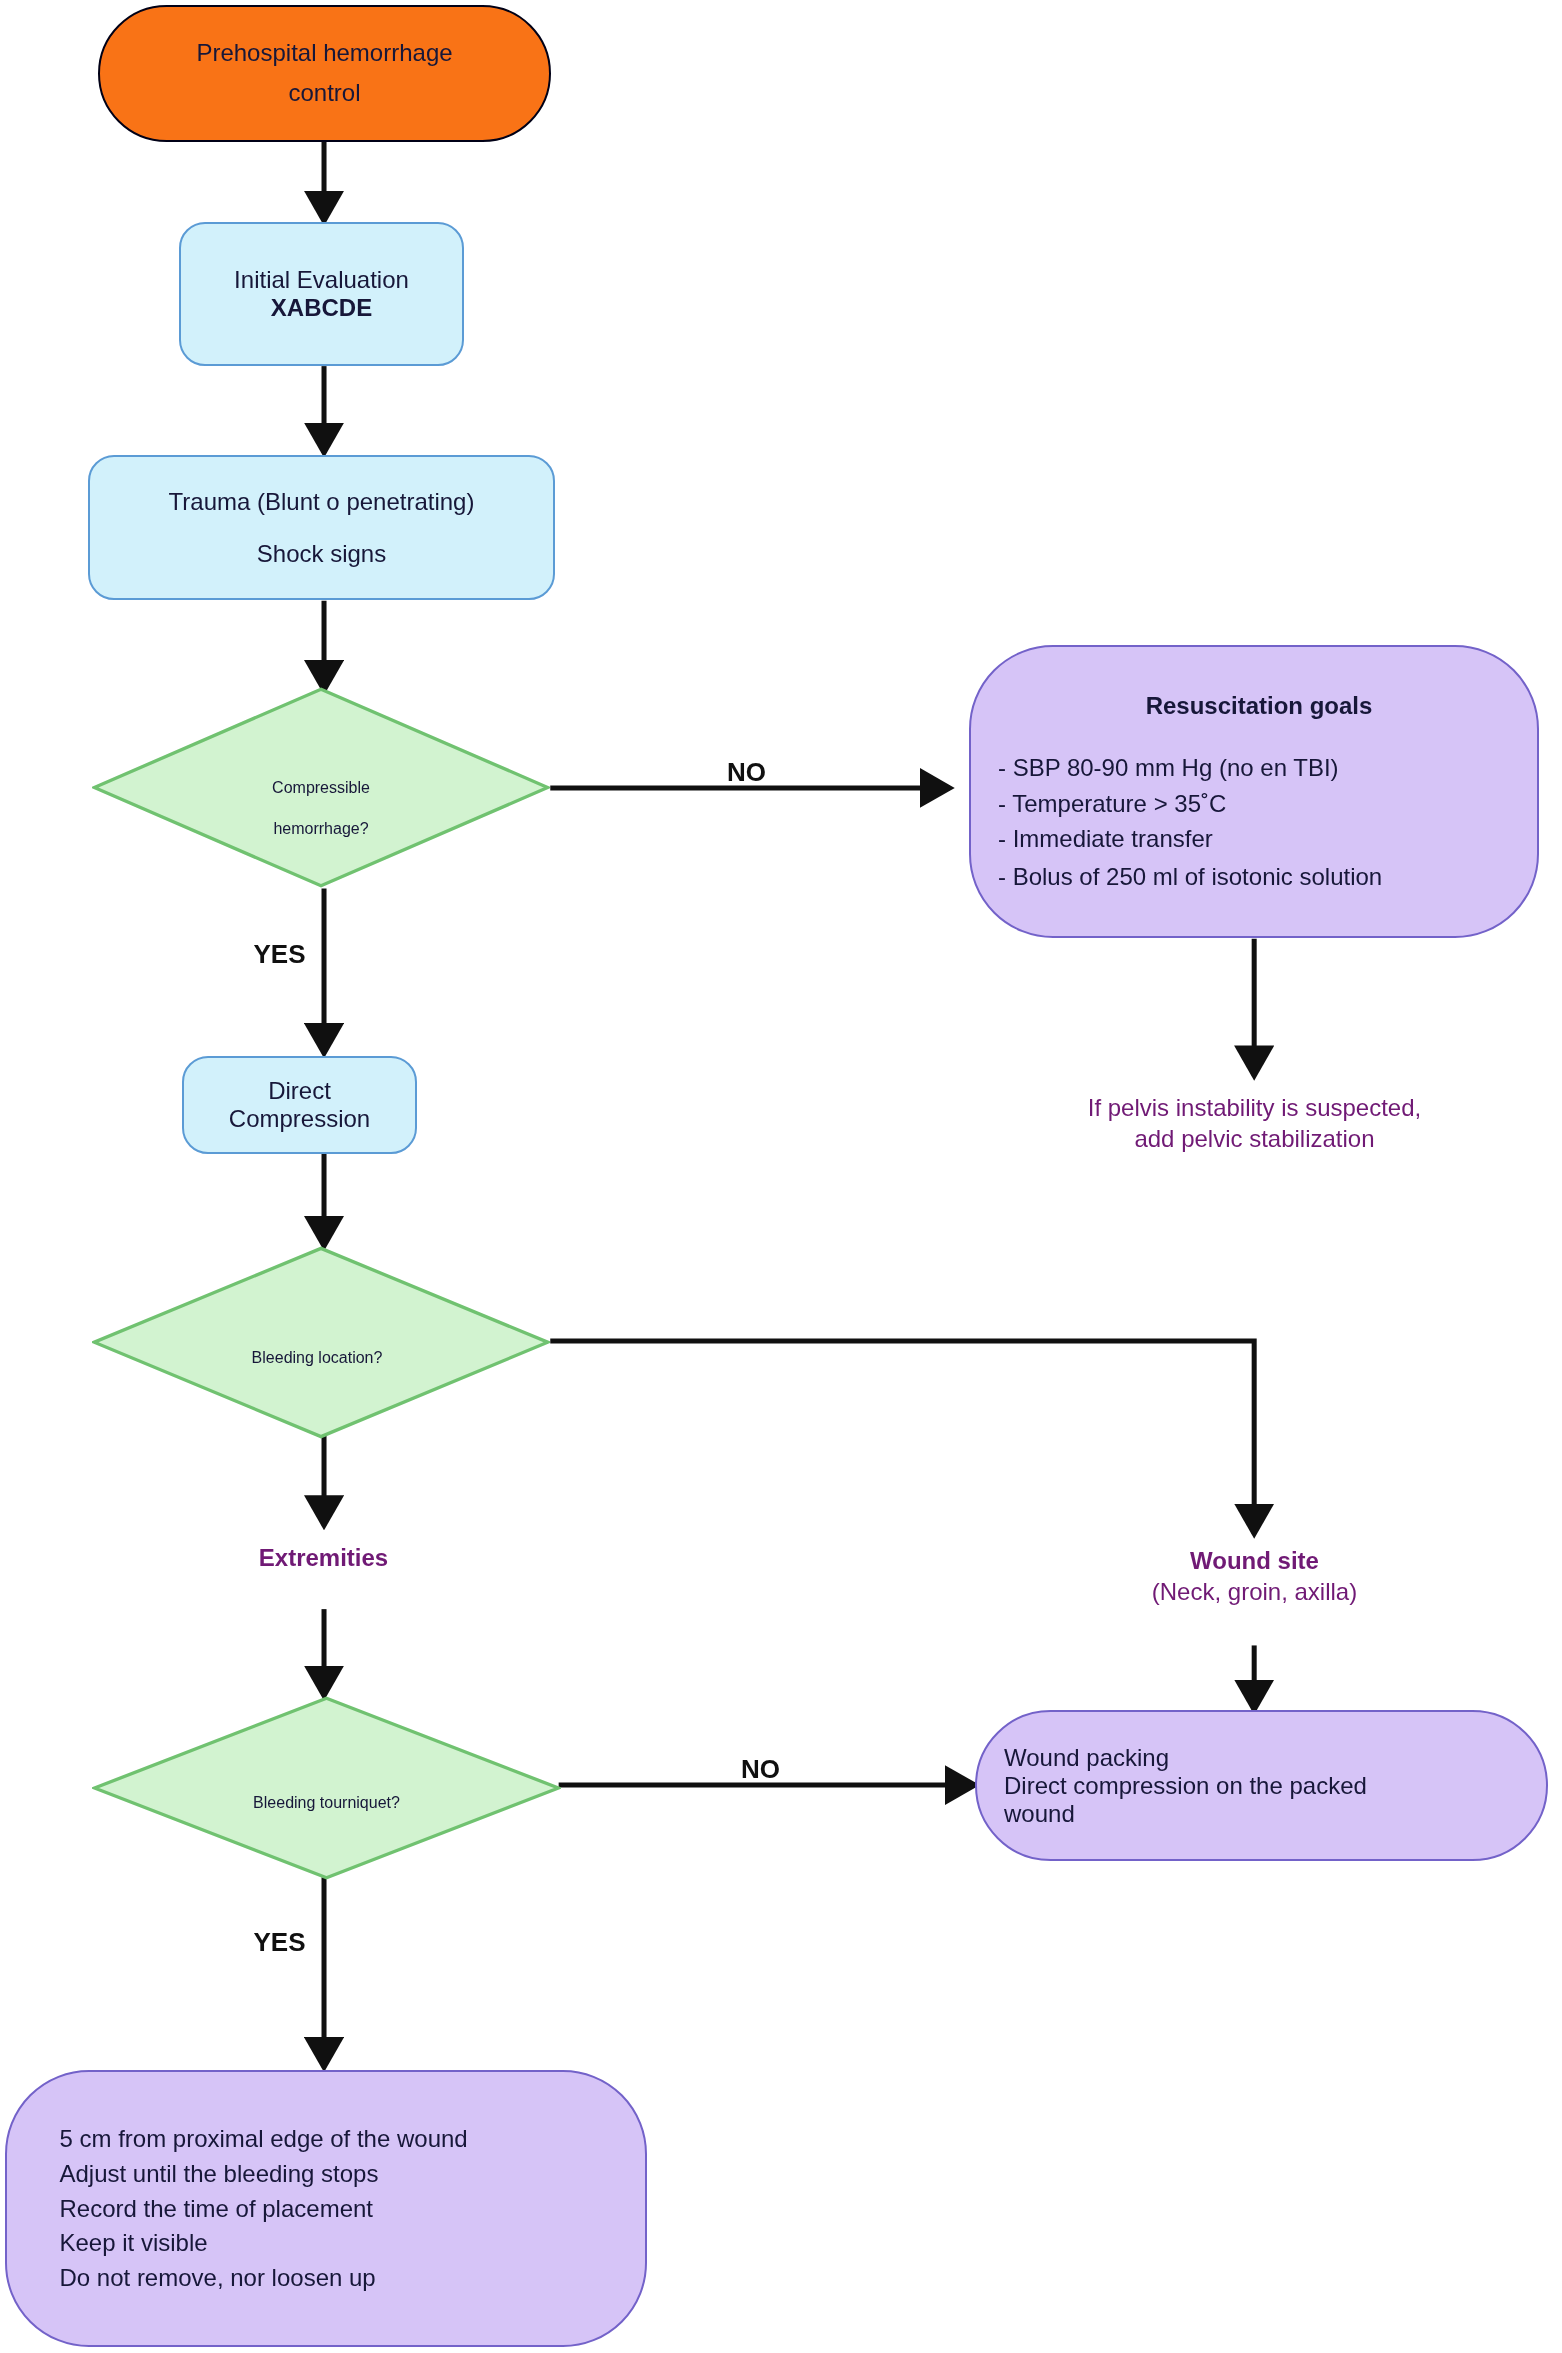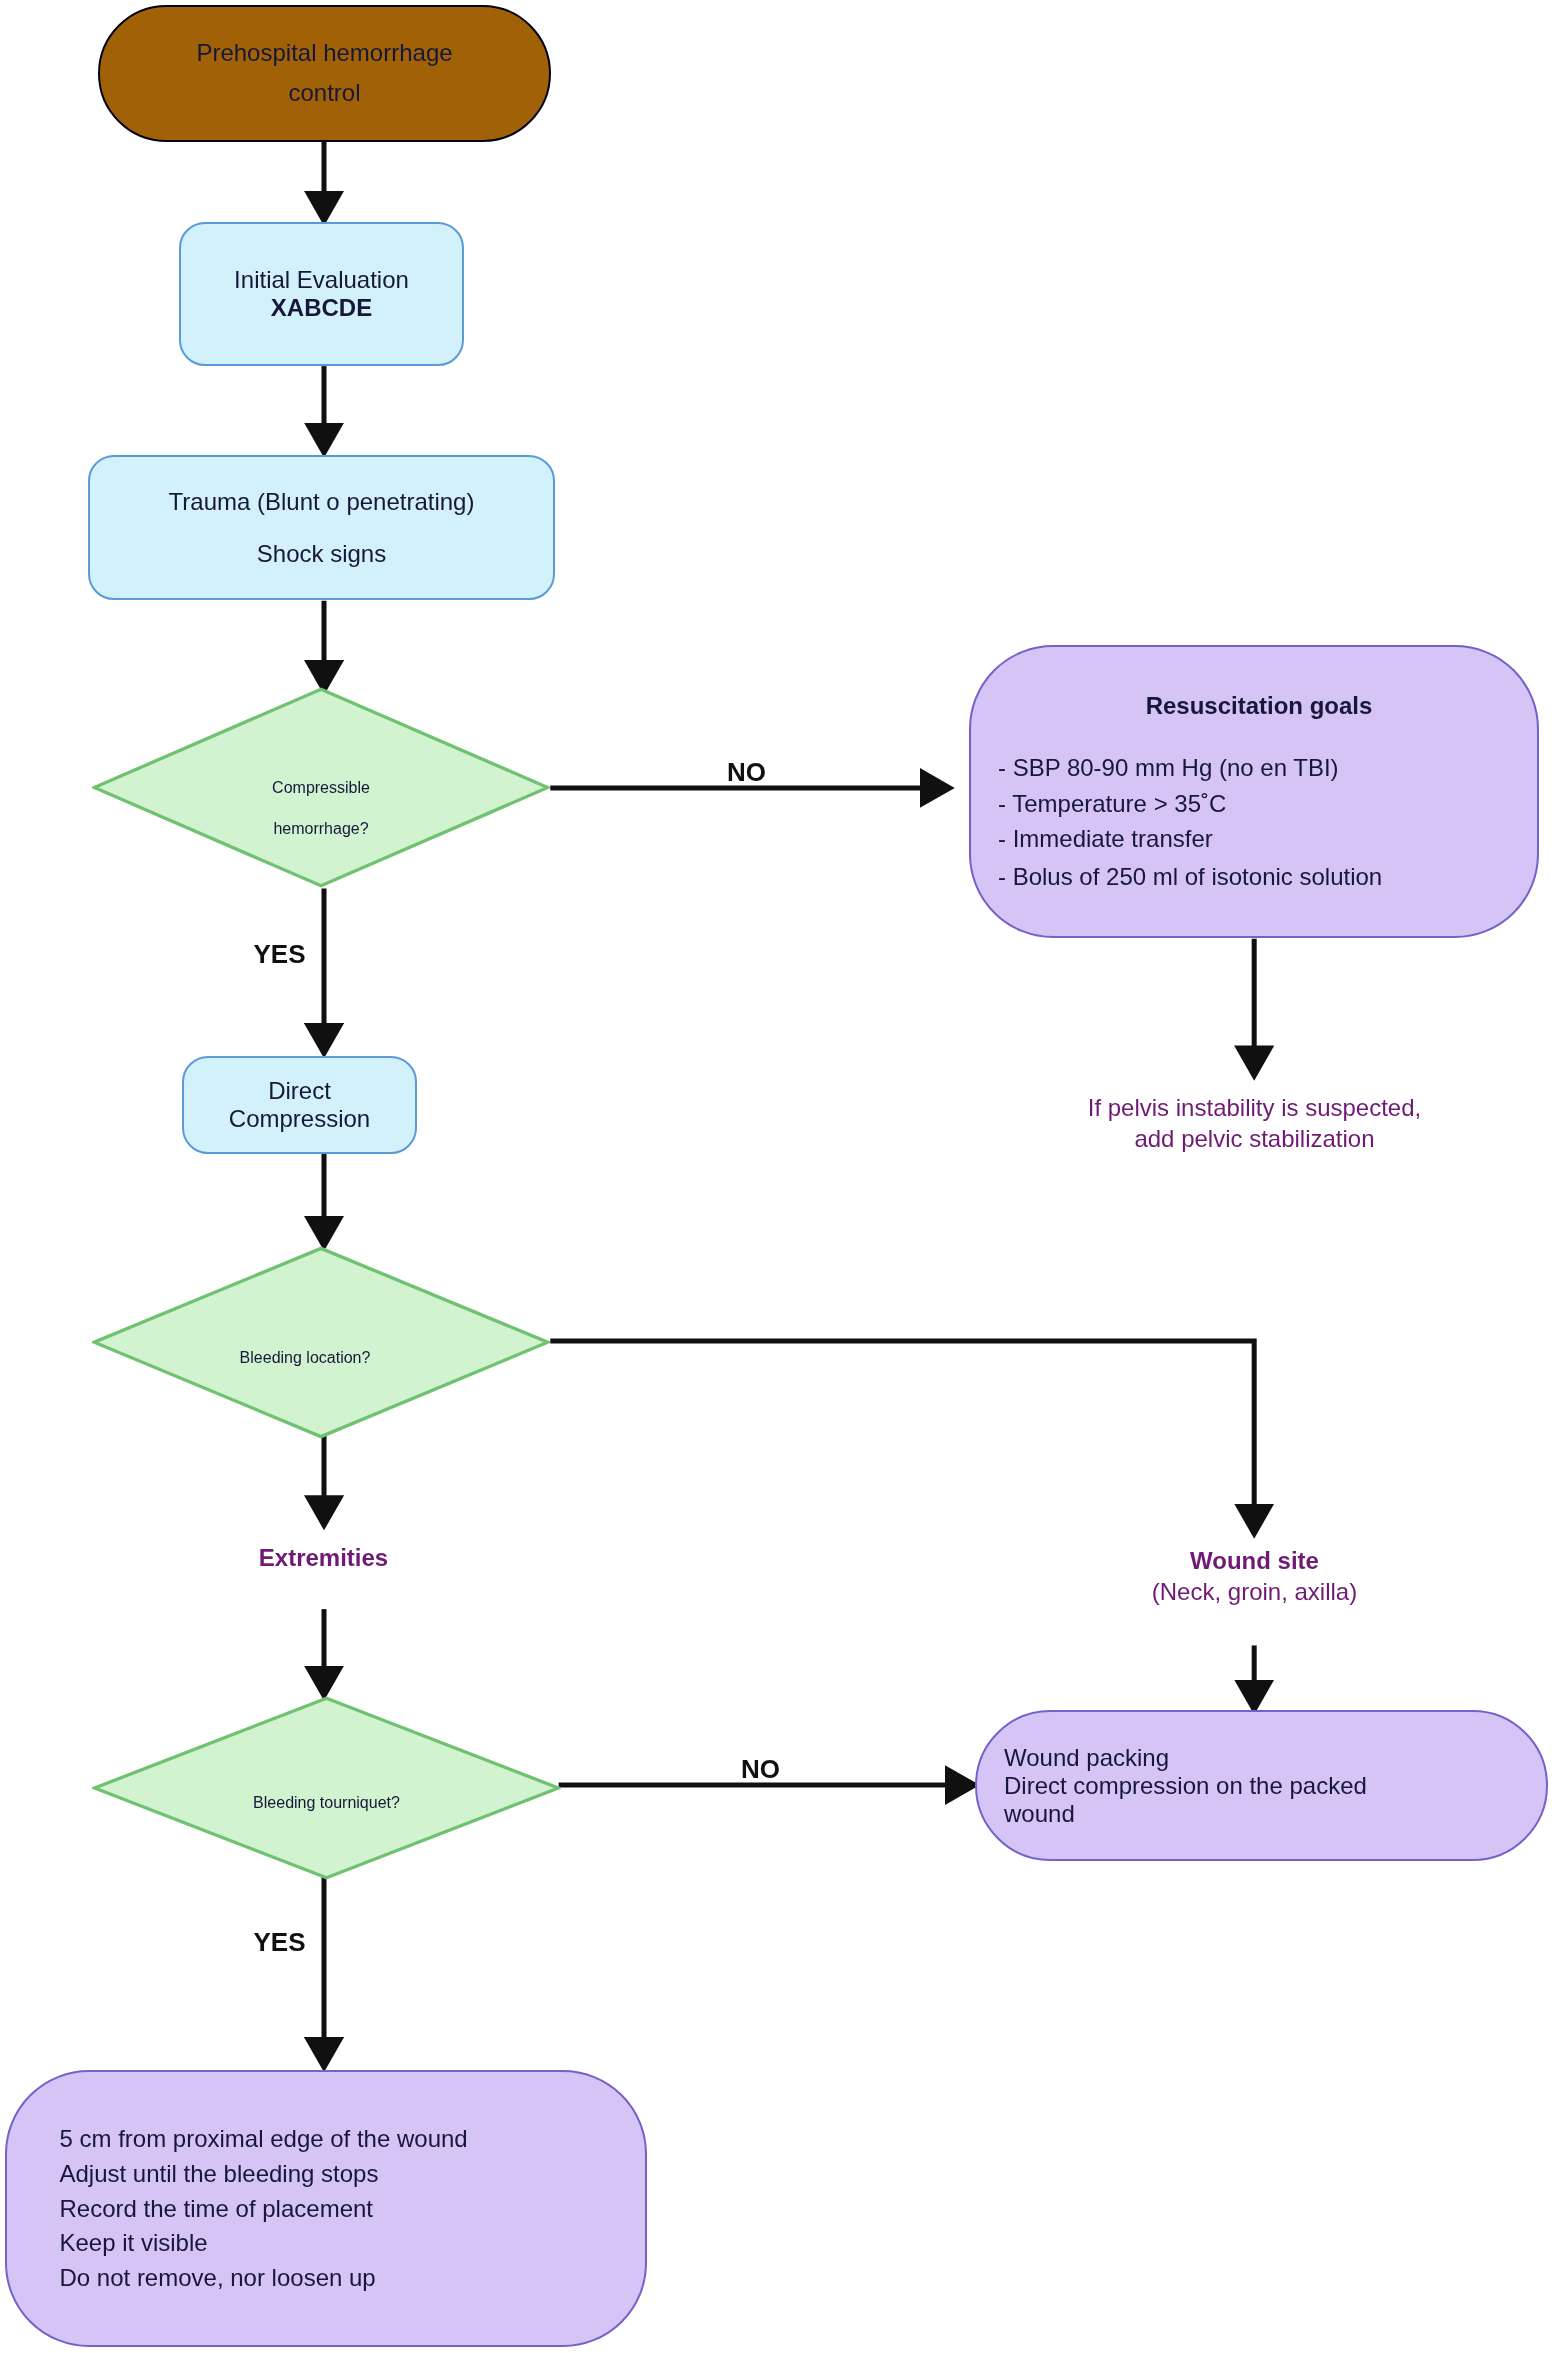--- a/index.html
+++ b/index.html
@@ -29,21 +29,21 @@
   .node {
     position: absolute;
     box-sizing: border-box;
     display: flex;
     flex-direction: column;
     justify-content: center;
     color: #171739;
     border-radius: 26px;
   }
   .node-terminator {
-    background: #a16207;
+    background: #f97316;
     border: 2.8px solid #000016;
     border-radius: 112px;
     text-align: center;
     gap: 12px;
   }
   .node-terminator-soft {
     background: #d6c4f7;
     border: 2.8px solid #7362c9;
     border-radius: 84px;
   }
@@ -161,21 +161,21 @@
   </div>
 
   <div class="node node-process" style="left:182px; top:1056px; width:235px; height:98px;">
     <span class="txt-line fs-main">Direct</span>
     <span class="txt-line fs-main">Compression</span>
   </div>
 
   <svg style="position:absolute; left:92px; top:1246px; width:458px; height:193px;" viewBox="0 0 820 345">
     <polygon points="410,4 816,172 410,341 4,172" fill="#d2f3d0" stroke="#70c270" stroke-width="6"></polygon>
   </svg>
-  <div class="diamond-text" style="left:76px; top:1327px; width:458px;">
+  <div class="diamond-text" style="left:88px; top:1327px; width:458px;">
     <span class="txt-line">Bleeding location?</span>
   </div>
 
   <div class="plain-note" style="left:156px; top:1542px; width:335px;">
     <span class="txt-line b">Extremities</span>
   </div>
 
   <div class="plain-note" style="left:975px; top:1545px; width:559px;">
     <span class="txt-line b">Wound site</span>
     <span class="txt-line">(Neck, groin, axilla)</span>

